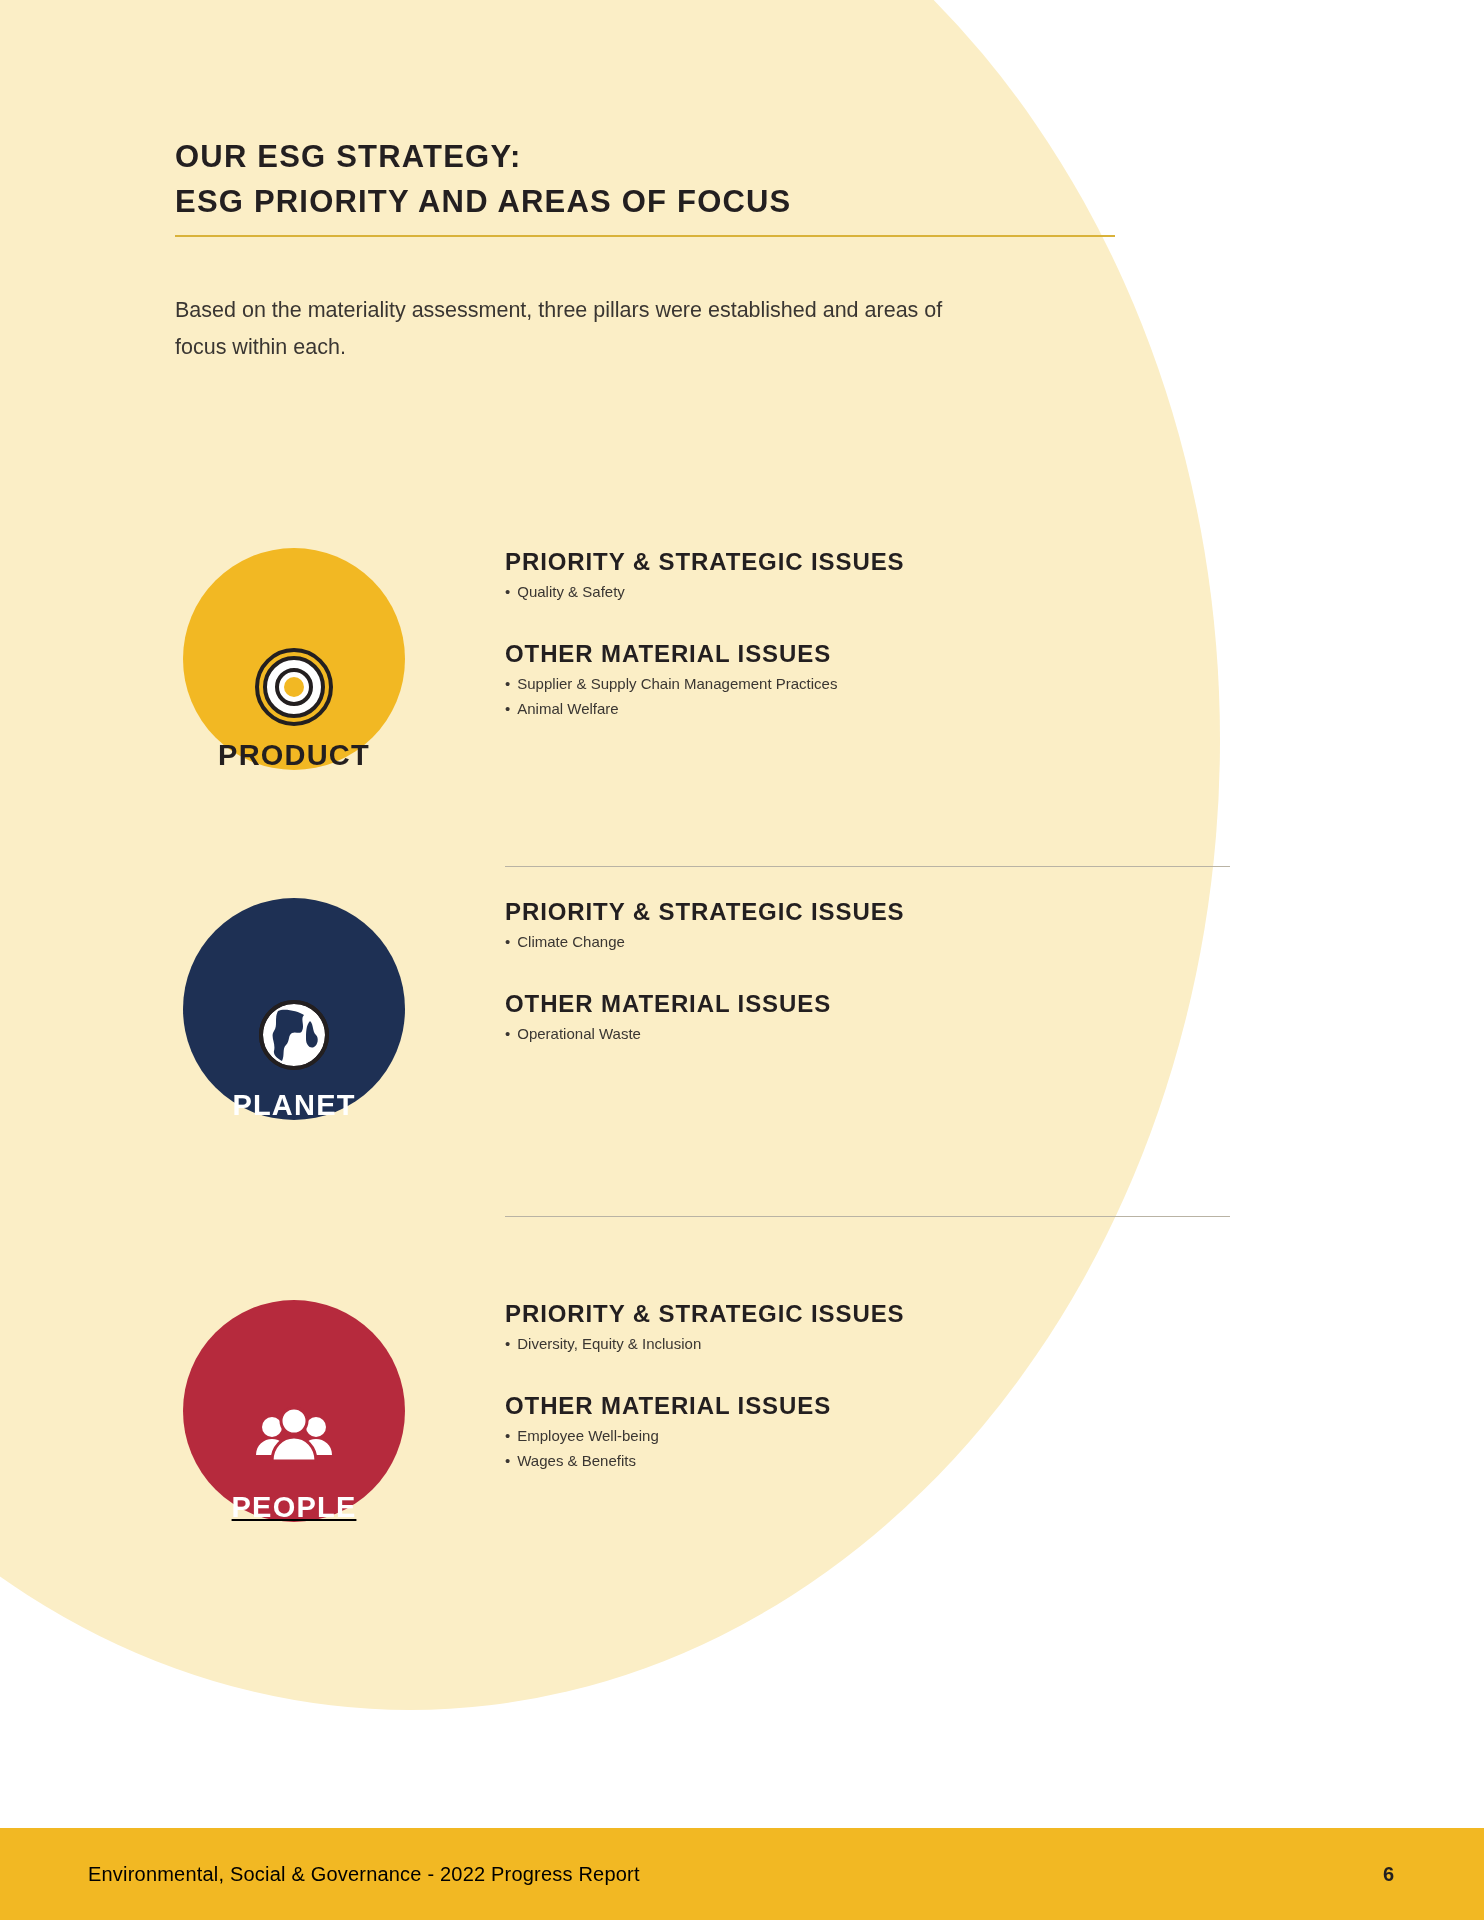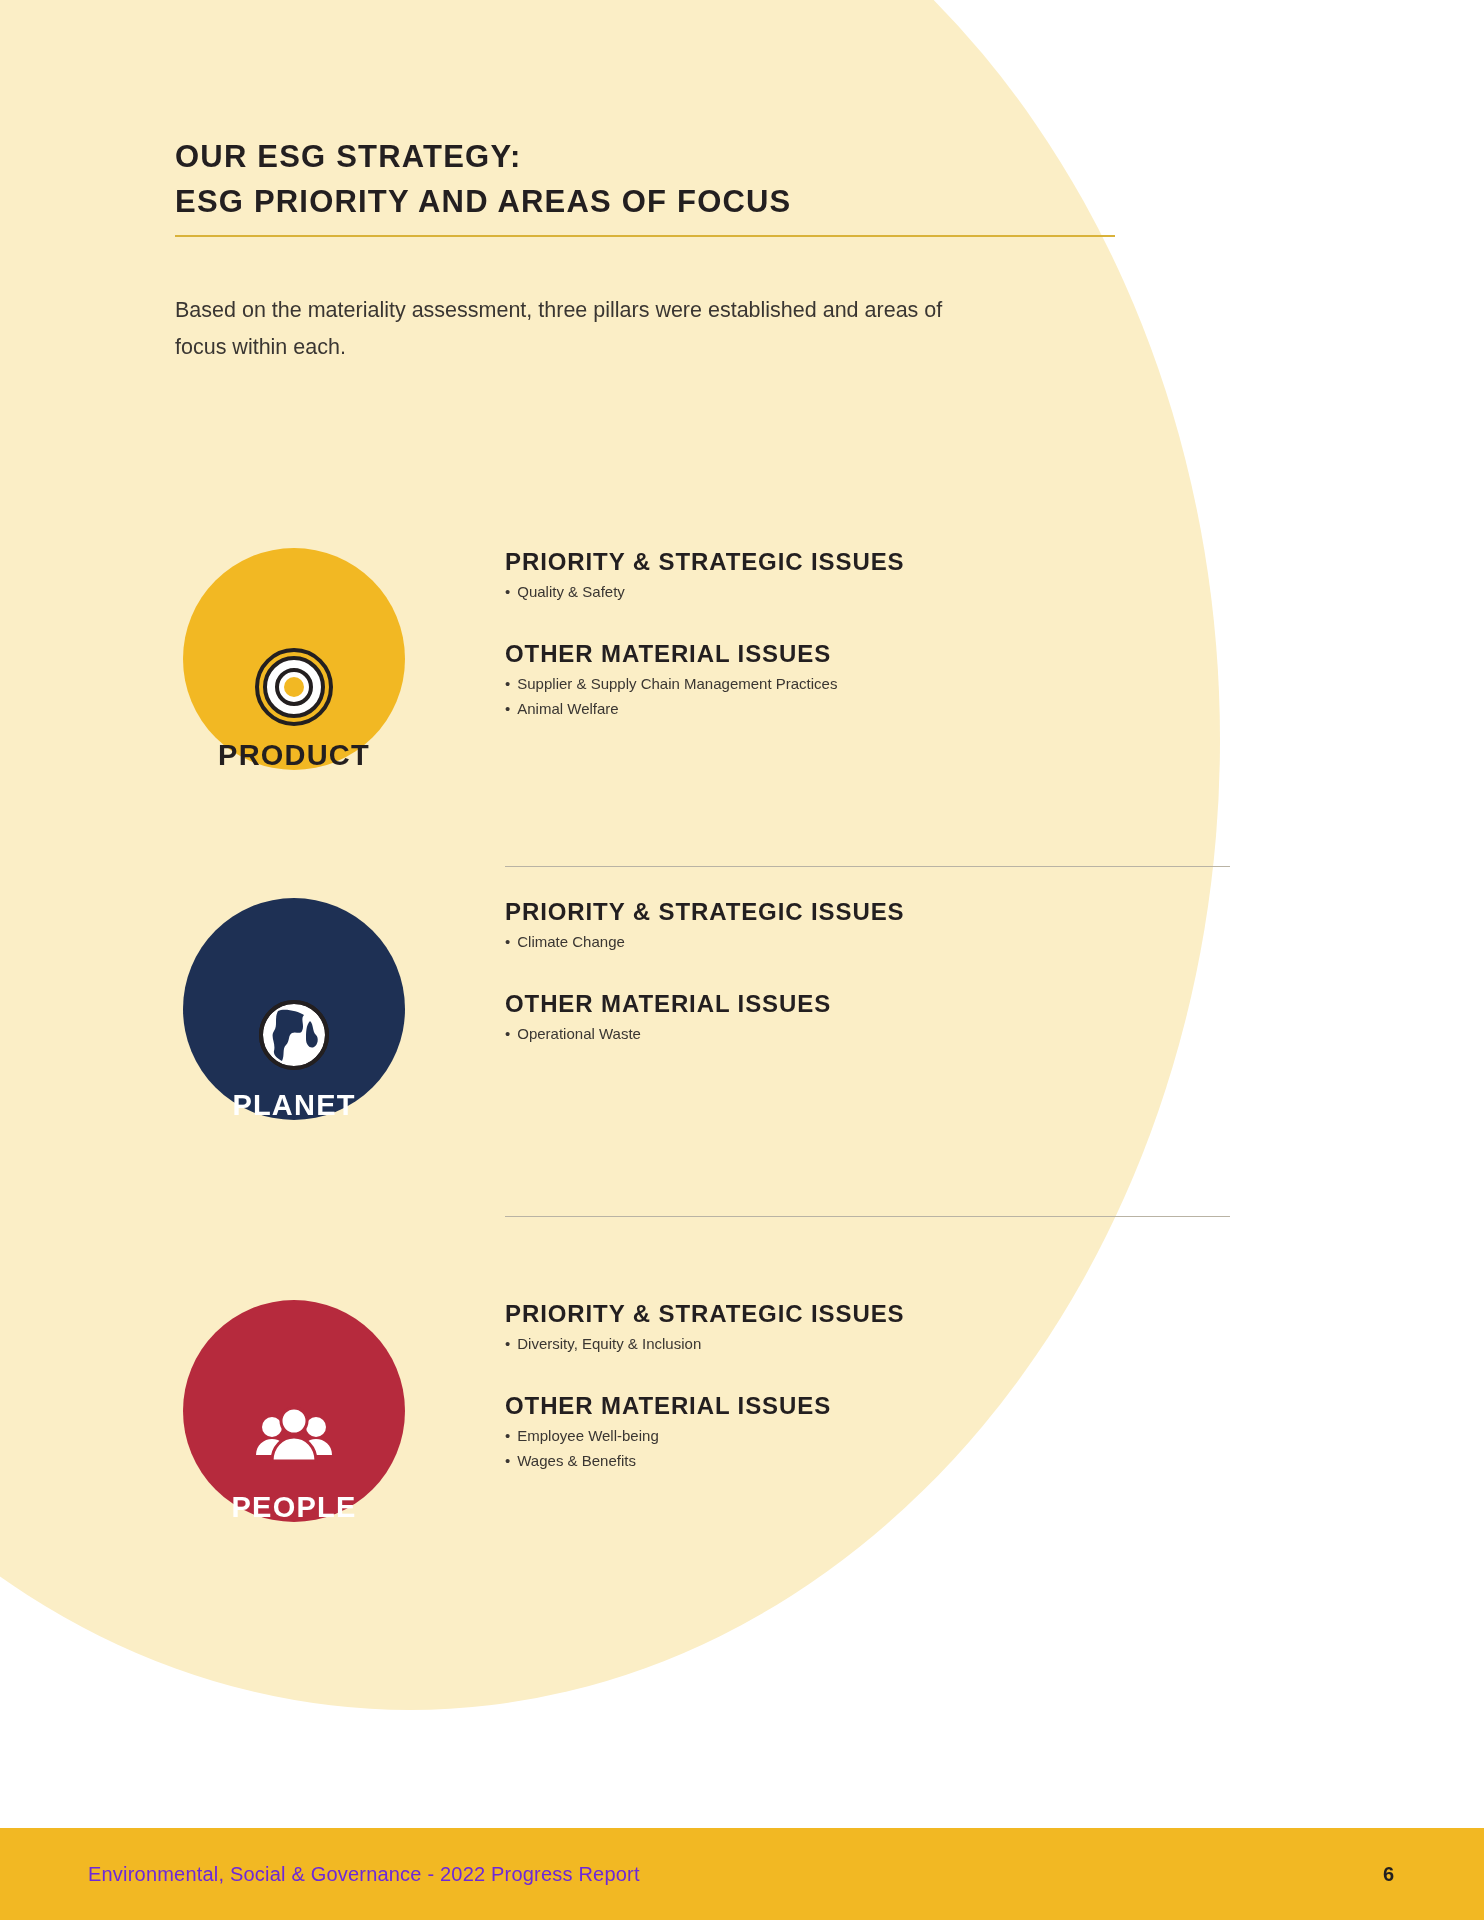--- a/index.html
+++ b/index.html
@@ -89,21 +89,21 @@
     width: 222px;
     height: 222px;
     border-radius: 50%;
     display: flex;
     flex-direction: column;
     align-items: center;
     justify-content: flex-end;
   }
   .badge-product { background: #f2b823; }
   .badge-planet  { background: #1e3054; }
-  .badge-people  { background: #b62a3d; }
+  .badge-people  { background: #b62a3d; text-decoration: underline; }
 
   .badge-icon {
     width: 92px;
     height: 92px;
     display: flex;
     align-items: center;
     justify-content: center;
     margin-top: 6px;
   }
   .badge-label {
@@ -156,21 +156,21 @@
     bottom: 0;
     width: 1484px;
     height: 92px;
     background: #f2b823;
     display: flex;
     align-items: center;
   }
   .footer-text {
     margin-left: 88px;
     font-size: 20px;
-    color: #6d28d9;
+    color: #000000;
     letter-spacing: 0.2px;
   }
   .footer-page {
     position: absolute;
     right: 90px;
     font-size: 20px;
     font-weight: bold;
     color: #231f20;
   }
 </style>

